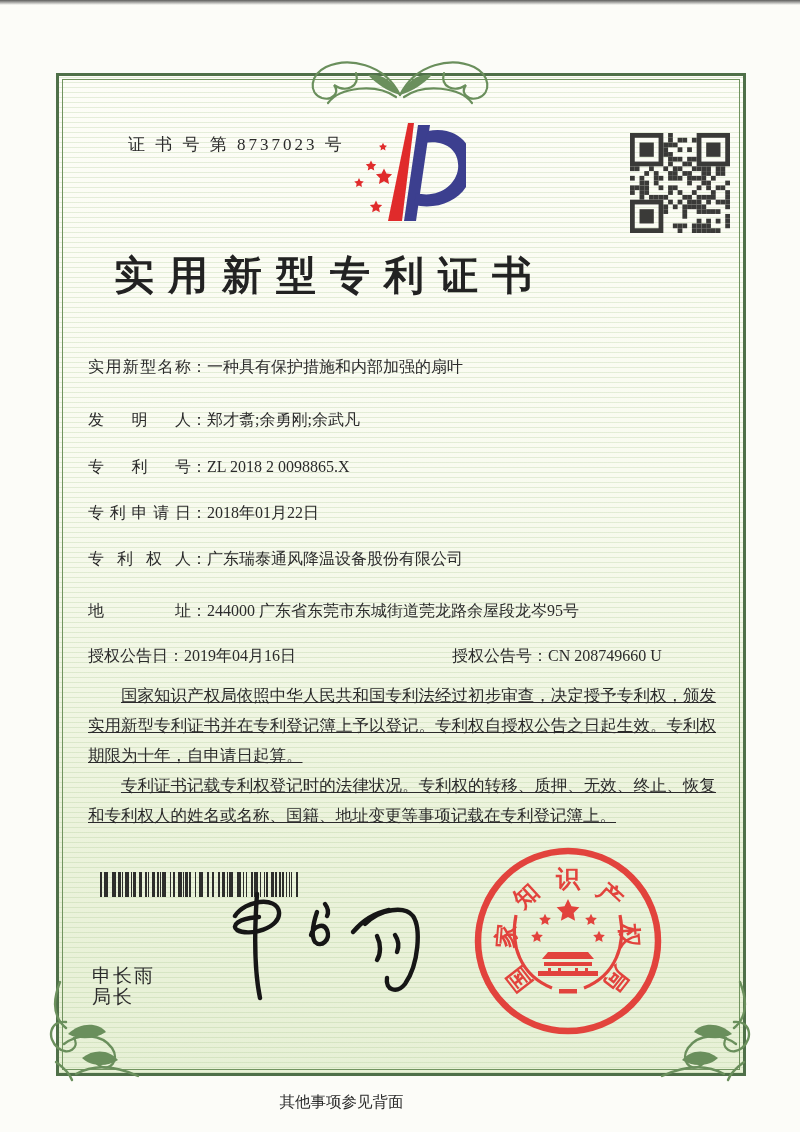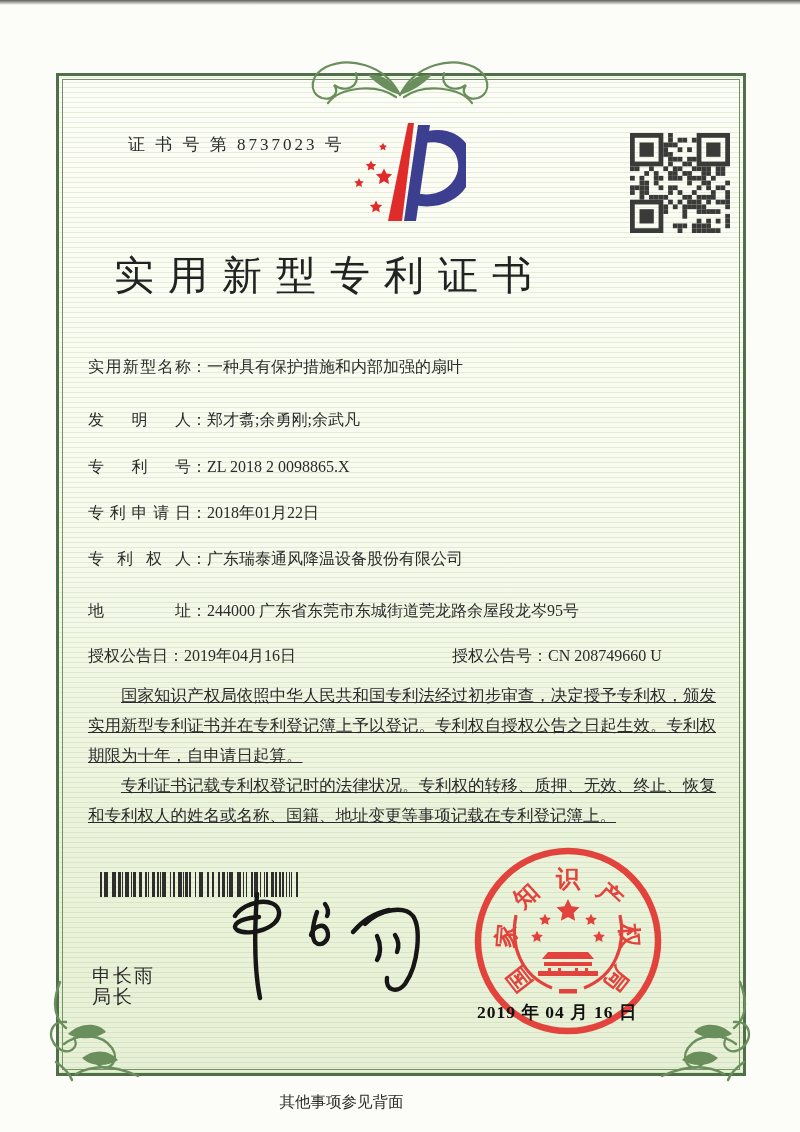--- a/index.html
+++ b/index.html
@@ -9,21 +9,21 @@
         background:linear-gradient(180deg,rgba(40,40,40,.75),rgba(40,40,40,0));z-index:5;}
   
   .frame{position:absolute;left:56px;top:73px;width:684px;height:997px;
         border:3px solid #4f7049;z-index:1;
         background:
           repeating-linear-gradient(0deg, rgba(160,195,135,.26) 0 1.5px, rgba(255,255,255,0) 1.5px 5px),
           linear-gradient(180deg,#fdfdf7 0%,#f9fbf0 40%,#ecf3dc 75%,#e7f0d6 100%);}
   .frame::after{content:"";position:absolute;inset:3px;border:1px solid #71935f;}
   .abs{position:absolute;z-index:2;}
   .cert-no{left:88px;top:133px;font-size:17px;letter-spacing:3px;margin-left:40px;}
-  .title{left:56px;top:248px;width:548px;text-align:center;font-size:40px;font-weight:400;
+  .title{left:56px;top:248px;width:548px;text-align:center;font-size:40px;font-weight:700;
          letter-spacing:14px;color:#222;}
   .row{left:88px;font-size:16px;white-space:nowrap;}
   .lbl{display:inline-block;width:103px;text-align:justify;text-align-last:justify;text-justify:inter-character;vertical-align:bottom;}
   .grant2{position:absolute;left:364px;top:0;white-space:nowrap;}
   .paras{left:88px;top:681px;width:628px;font-size:16.5px;line-height:1.82;text-align:justify;}
   .paras p{margin:0;text-indent:2em;text-decoration:underline;}
   .signer{left:92px;font-size:19px;letter-spacing:2px;font-family:"Liberation Sans","DejaVu Sans",sans-serif;}
   .seal-date{left:477px;top:1000px;font-size:17.5px;letter-spacing:1px;color:#111;font-weight:600;z-index:4;}
   .page-info{left:56px;top:1038px;width:684px;text-align:center;font-size:15px;}
   .back-note{left:0;top:1092px;width:683px;text-align:center;font-size:15.5px;}
@@ -378,18 +378,17 @@
           <rect x="-10" y="27" width="3" height="3"></rect>
         <rect x="7" y="27" width="3" height="3"></rect>
           <rect x="17" y="27" width="3" height="3"></rect>
         <path d="M-52,-26 C-58,4 -48,34 -16,47" fill="none" stroke="#e23530" stroke-width="3.2"></path>
         <path d="M52,-26 C58,4 48,34 16,47" fill="none" stroke="#e23530" stroke-width="3.2"></path>
         <rect x="-9" y="48" width="18" height="4.5"></rect>
       </g>
     </g>
   </svg>
 
-  <div class="abs seal-date">2019 年 04 月 16 日</div>
 
 
   <div class="abs back-note">其他事项参见背面</div>
 
 </div>
 
 </body></html>

